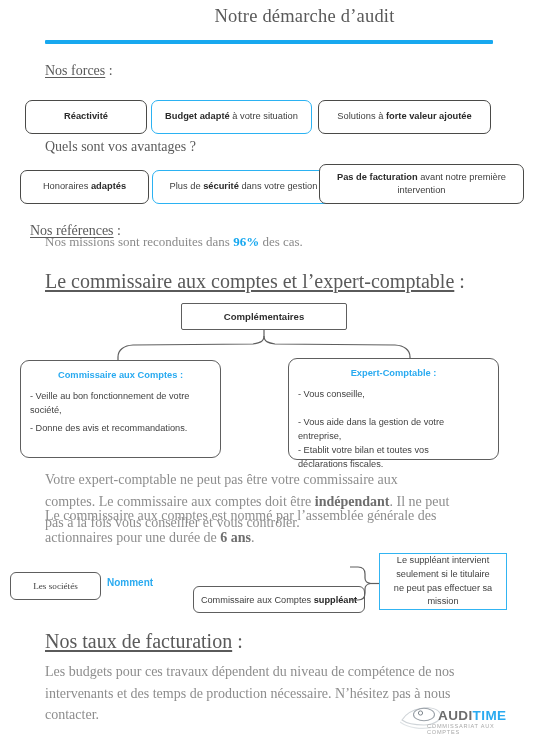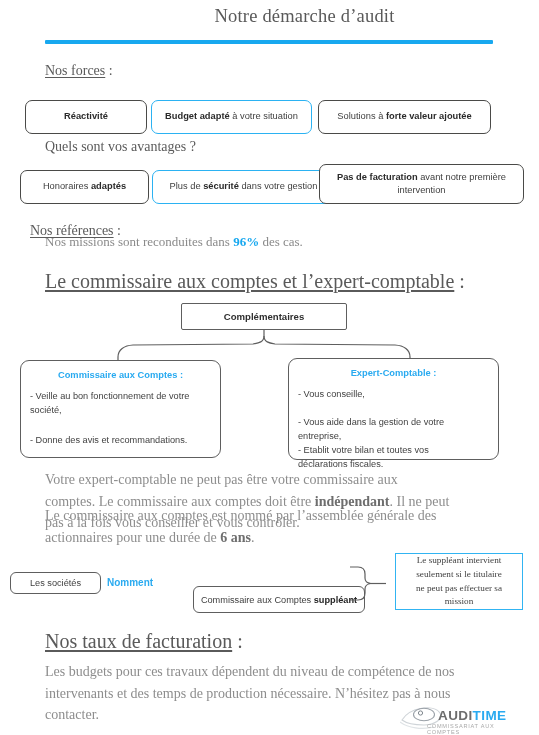--- a/index.html
+++ b/index.html
@@ -149,56 +149,56 @@
              C264,342 269,343 275,344
              L395,345
              C404,345.5 410,350 410,357
              L410,362"></path>
   </svg>
 
   <div class="ob" style="left:20px;top:360px;width:201px;height:98px;">
     <span class="ob-title">Commissaire aux Comptes :</span>
     <span class="ob-body">- Veille au bon fonctionnement de votre</span>
     <span class="ob-body" style="margin-top:0;">société,</span>
-    <span class="ob-body" style="margin-top:16px;">- Donne des avis et recommandations.</span>
+    <span class="ob-body" style="margin-top:4px;">- Donne des avis et recommandations.</span>
   </div>
 
   <div class="ob" style="left:288px;top:358px;width:211px;height:102px;">
     <span class="ob-title">Expert-Comptable :</span>
     <span class="ob-body">- Vous conseille,</span>
     <span class="ob-body" style="margin-top:14px;">- Vous aide dans la gestion de votre</span>
     <span class="ob-body" style="margin-top:0;">entreprise,</span>
     <span class="ob-body" style="margin-top:0;">- Etablit votre bilan et toutes vos</span>
     <span class="ob-body" style="margin-top:0;">déclarations fiscales.</span>
   </div>
 
   <div class="para" style="left:45px;top:469px;width:405px;">
     <span>Votre expert-comptable ne peut pas être votre commissaire aux comptes. Le commissaire aux comptes doit être </span><b>indépendant</b><span>. Il ne peut pas à la fois vous conseiller et vous contrôler.</span>
   </div>
 
   <div class="para" style="left:45px;top:505px;width:415px;">
     <span>Le commissaire aux comptes est nommé par l’assemblée générale des actionnaires pour une durée de </span><b>6 ans</b><span>.</span>
   </div>
 
-  <div class="fb" style="left:10px;top:572px;width:91px;height:22px;">Les sociétés</div>
+  <div class="fb" style="left:10px;top:572px;width:91px;height:28px;font-family:Liberation Serif, serif;">Les sociétés</div>
   <div class="nomment" style="left:107px;top:577px;">Nomment</div>
 
   <div class="fb" style="left:193px;top:586px;width:172px;height:27px;">
     <span><span>Commissaire aux Comptes </span><b>suppléant</b></span>
   </div>
 
   <svg class="conn" style="left:0;top:0;width:539px;height:735px;">
     <path d="M350,567 L358,567 C363,567 365,569 365,574 L365,578
              C365,582 367,583 371,583.5
              C367,584 365,585 365,589 L365,593
              C365,598 363,600 358,600 L350,600"></path>
     <path d="M371,583.5 L386,583.5"></path>
   </svg>
 
-  <div class="fb square" style="left:395px;top:553px;width:128px;height:57px;font-family:Liberation Serif, serif;">
+  <div class="fb square" style="left:379px;top:553px;width:128px;height:57px;">
     <span>
       <span>Le suppléant intervient</span><br>
       <span>seulement si le titulaire</span><br>
       <span>ne peut pas effectuer sa</span><br>
       <span>mission</span>
     </span>
   </div>
 
   <div class="heading h-lg" style="left:45px;top:630px;"><span class="u">Nos taux de facturation</span><span> :</span></div>
 

